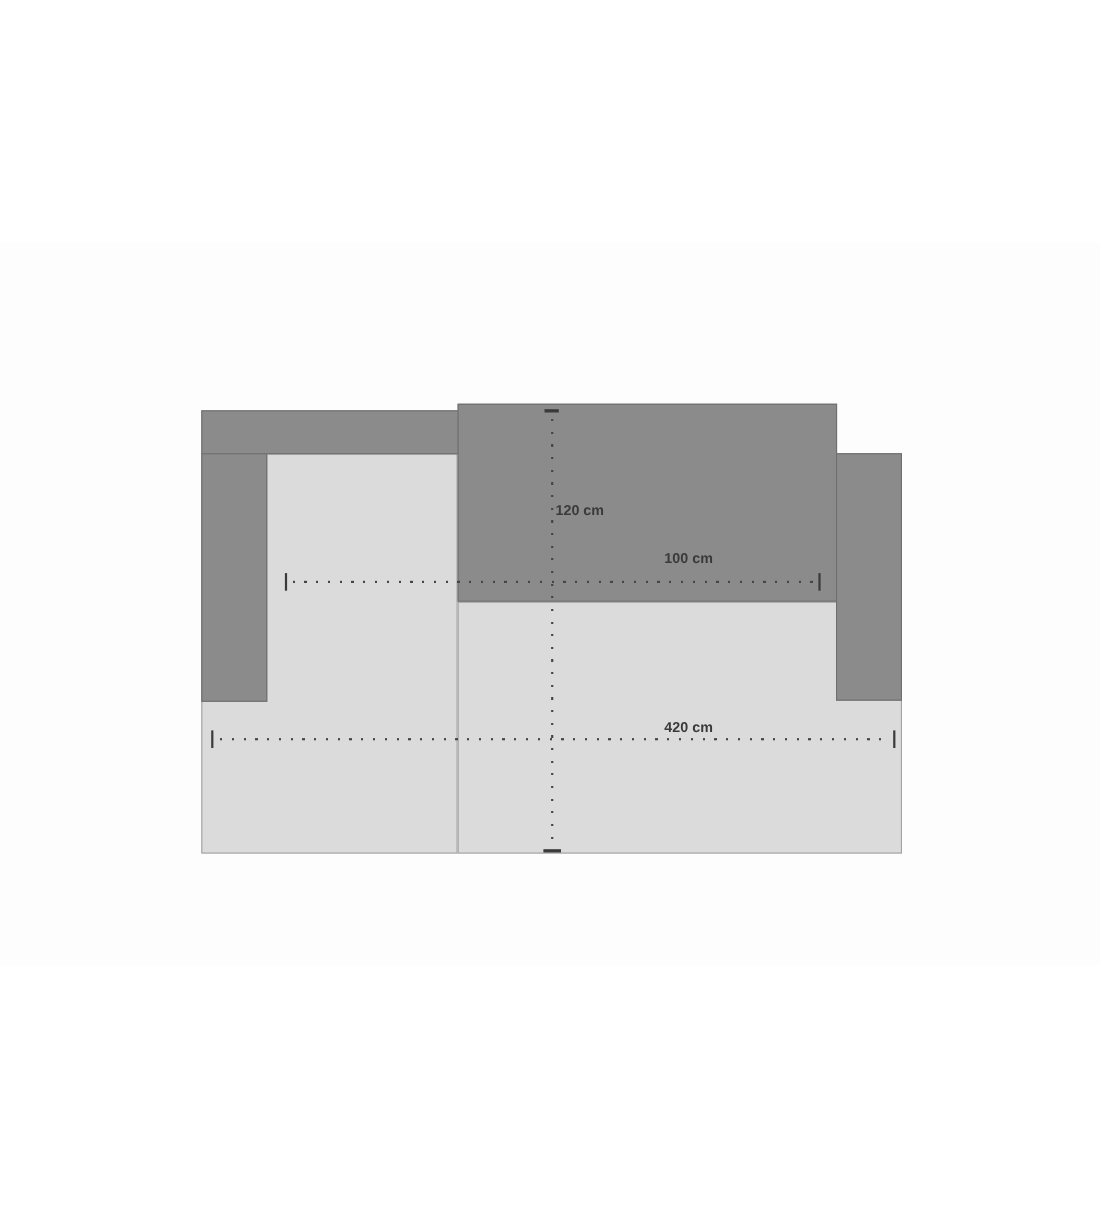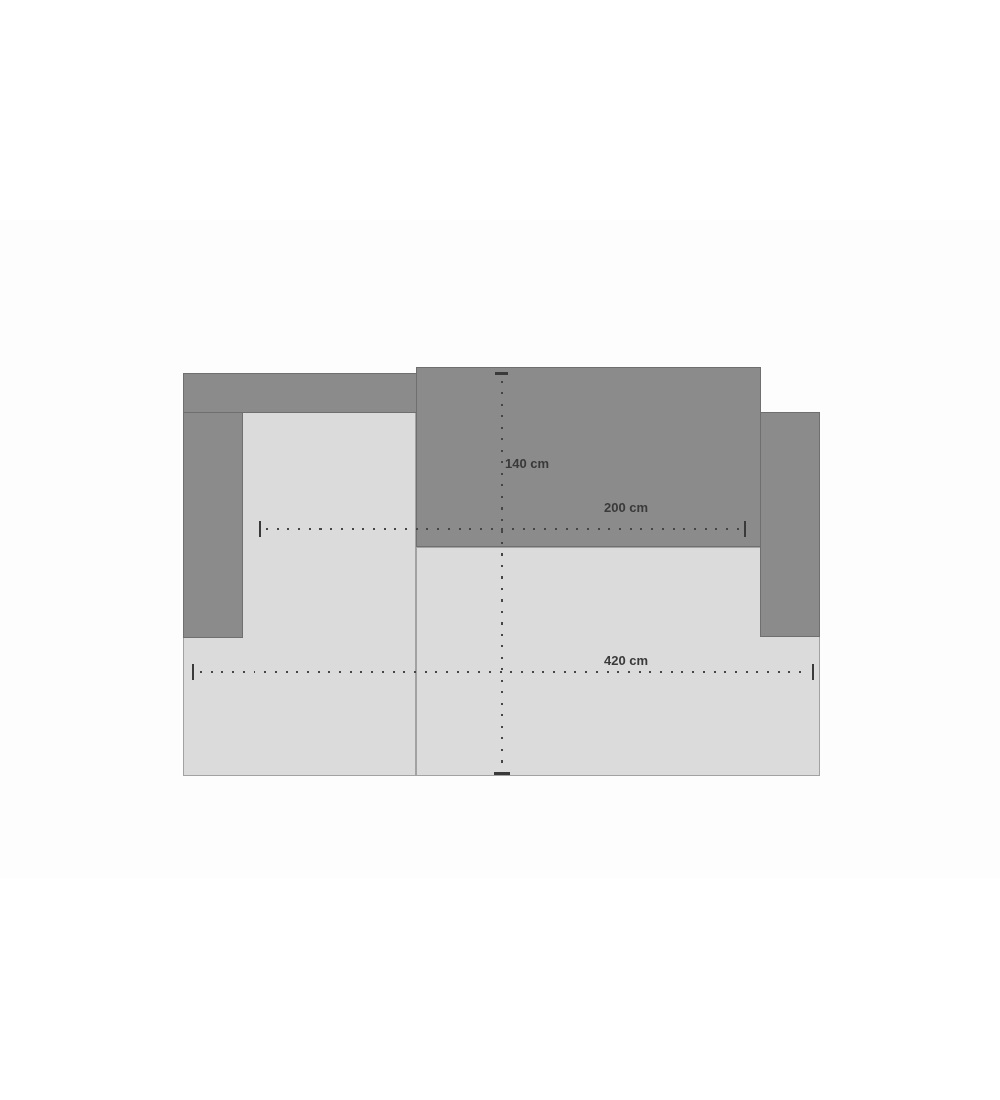--- a/index.html
+++ b/index.html
@@ -94,25 +94,25 @@
   <div class="piece light seat-right"></div>
 
   <div class="piece dark back-strip"></div>
   <div class="piece dark backrest-main"></div>
   <div class="piece dark armrest-left"></div>
   <div class="piece dark armrest-right"></div>
 
   <div class="dim-line-v dim-140-line"></div>
   <div class="tick-h dim-140-tick-top"></div>
   <div class="tick-h dim-140-tick-bottom"></div>
-  <div class="dim-label label-140">140 cm</div>
+  <div class="dim-label label-140">120 cm</div>
 
   <div class="dim-line-h dim-200-line"></div>
   <div class="tick-v dim-200-tick-left"></div>
   <div class="tick-v dim-200-tick-right"></div>
-  <div class="dim-label label-200">200 cm</div>
+  <div class="dim-label label-200">100 cm</div>
 
   <div class="dim-line-h dim-260-line"></div>
   <div class="tick-v dim-260-tick-left"></div>
   <div class="tick-v dim-260-tick-right"></div>
   <div class="dim-label label-260">420 cm</div>
 
 </div>
 
 </body></html>

